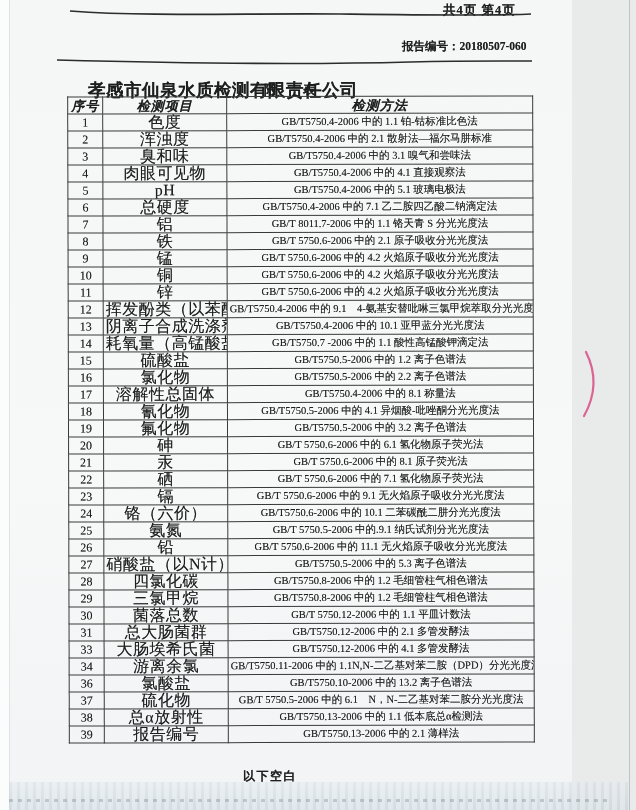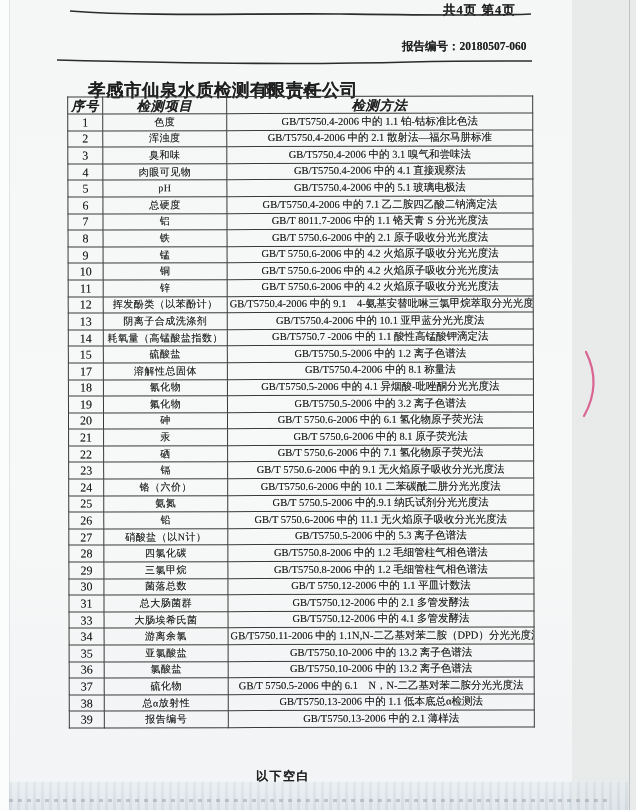--- a/index.html
+++ b/index.html
@@ -46,24 +46,24 @@
     transform:rotate(-0.15deg);
   }
   table.methods th, table.methods td{
     border:1px solid #3a3a3a;text-align:center;vertical-align:middle;
     padding:0 2px;line-height:1;overflow:hidden;white-space:nowrap;
     text-shadow:0 0 .45px rgba(35,35,35,.55);
   }
   table.methods thead th{height:16px;font-size:13px;font-weight:bold;letter-spacing:1px;font-style:italic;}
   table.methods tbody td{height:15.6px;}
   td.serial{font-size:12px;}
-  td.item{font-size:10px;letter-spacing:.5px;}
+  td.item{font-size:16px;letter-spacing:.5px;}
   td.method{font-size:10.5px;}
   .footer-note{
-    position:absolute;left:256px;top:768px;font-size:12px;font-weight:bold;
+    position:absolute;left:243px;top:768px;font-size:12px;font-weight:bold;
     letter-spacing:1.5px;text-shadow:0 0 .4px rgba(30,30,30,.55);
   }
   .pen{position:absolute;left:0;top:0;pointer-events:none;}
 </style>
 </head>
 <body>
 
 <div class="page">
 
   <div class="edge-left"></div>
@@ -167,20 +167,25 @@
           <td class="serial">14</td>
           <td class="item">耗氧量（高锰酸盐指数）</td>
           <td class="method">GB/T5750.7 -2006 中的 1.1 酸性高锰酸钾滴定法</td>
         </tr>
         <tr>
           <td class="serial">15</td>
           <td class="item">硫酸盐</td>
           <td class="method">GB/T5750.5-2006 中的 1.2 离子色谱法</td>
         </tr>
         <tr>
+          <td class="serial">16</td>
+          <td class="item">氯化物</td>
+          <td class="method">GB/T5750.5-2006 中的 2.2 离子色谱法</td>
+        </tr>
+        <tr>
           <td class="serial">17</td>
           <td class="item">溶解性总固体</td>
           <td class="method">GB/T5750.4-2006 中的 8.1 称量法</td>
         </tr>
         <tr>
           <td class="serial">18</td>
           <td class="item">氰化物</td>
           <td class="method">GB/T5750.5-2006 中的 4.1 异烟酸-吡唑酮分光光度法</td>
         </tr>
         <tr>
@@ -252,25 +257,20 @@
           <td class="serial">33</td>
           <td class="item">大肠埃希氏菌</td>
           <td class="method">GB/T5750.12-2006 中的 4.1 多管发酵法</td>
         </tr>
         <tr>
           <td class="serial">34</td>
           <td class="item">游离余氯</td>
           <td class="method">GB/T5750.11-2006 中的 1.1N,N-二乙基对苯二胺（DPD）分光光度法</td>
         </tr>
         <tr>
-          <td class="serial">35</td>
-          <td class="item">亚氯酸盐</td>
-          <td class="method">GB/T5750.10-2006 中的 13.2 离子色谱法</td>
-        </tr>
-        <tr>
           <td class="serial">36</td>
           <td class="item">氯酸盐</td>
           <td class="method">GB/T5750.10-2006 中的 13.2 离子色谱法</td>
         </tr>
         <tr>
           <td class="serial">37</td>
           <td class="item">硫化物</td>
           <td class="method">GB/T 5750.5-2006 中的 6.1　N，N-二乙基对苯二胺分光光度法</td>
         </tr>
         <tr>

